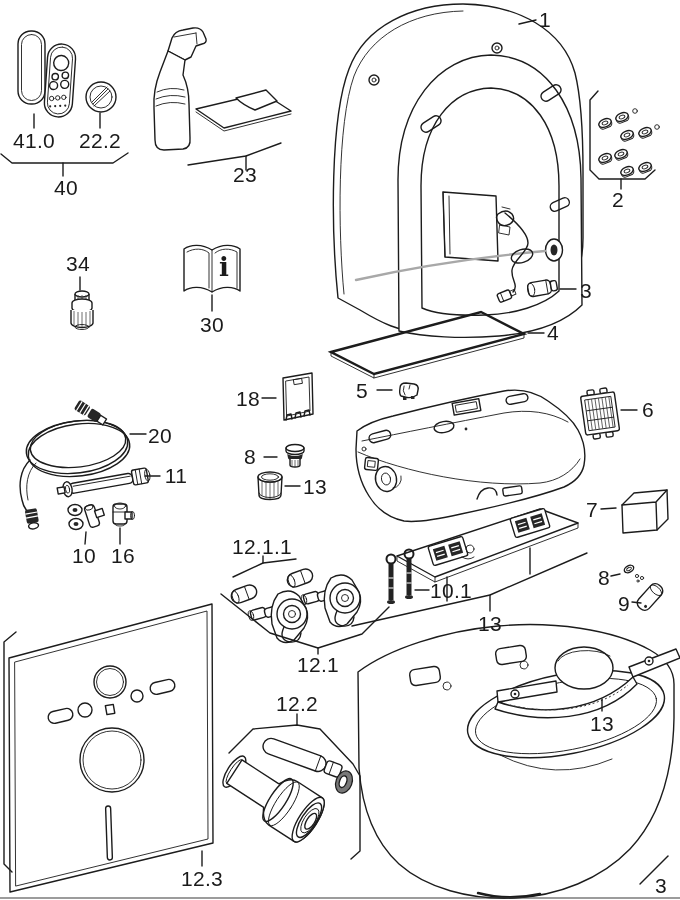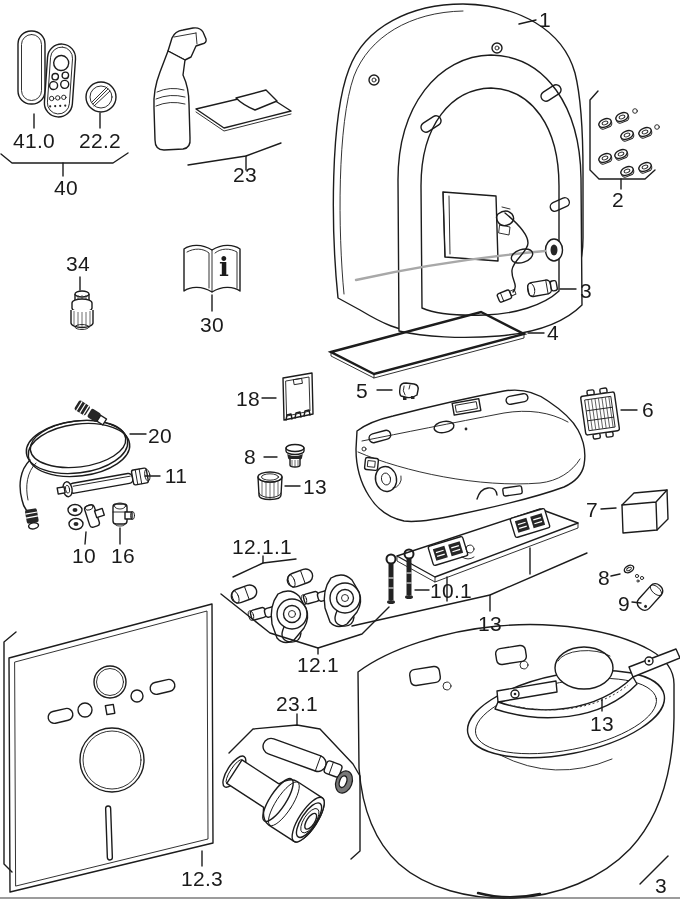--- a/index.html
+++ b/index.html
@@ -487,21 +487,21 @@
   <div class="plabel" style="left:648px;top:409px">6</div>
   <div class="plabel" style="left:592px;top:509px">7</div>
   <div class="plabel" style="left:604px;top:577px">8</div>
   <div class="plabel" style="left:624px;top:603px">9</div>
   <div class="plabel" style="left:490px;top:623px">13</div>
   <div class="plabel" style="left:451px;top:590px">10.1</div>
   <div class="plabel" style="left:602px;top:723px">13</div>
   <div class="plabel" style="left:661px;top:885px">3</div>
   <div class="plabel" style="left:318px;top:664px">12.1</div>
   <div class="plabel" style="left:262px;top:546px">12.1.1</div>
-  <div class="plabel" style="left:297px;top:703px">23.1</div>
+  <div class="plabel" style="left:297px;top:703px">12.2</div>
   <div class="plabel" style="left:202px;top:878px">12.3</div>
   <div class="plabel" style="left:315px;top:486px">13</div>
   <div class="plabel" style="left:250px;top:456px">8</div>
   <div class="plabel" style="left:123px;top:555px">16</div>
   <div class="plabel" style="left:84px;top:555px">10</div>
   <div class="plabel" style="left:176px;top:475px">11</div>
   <div class="plabel" style="left:160px;top:435px">20</div>
   <div class="plabel" style="left:248px;top:398px">18</div>
   <div class="plabel" style="left:212px;top:324px">30</div>
   <div class="plabel" style="left:78px;top:263px">34</div>

